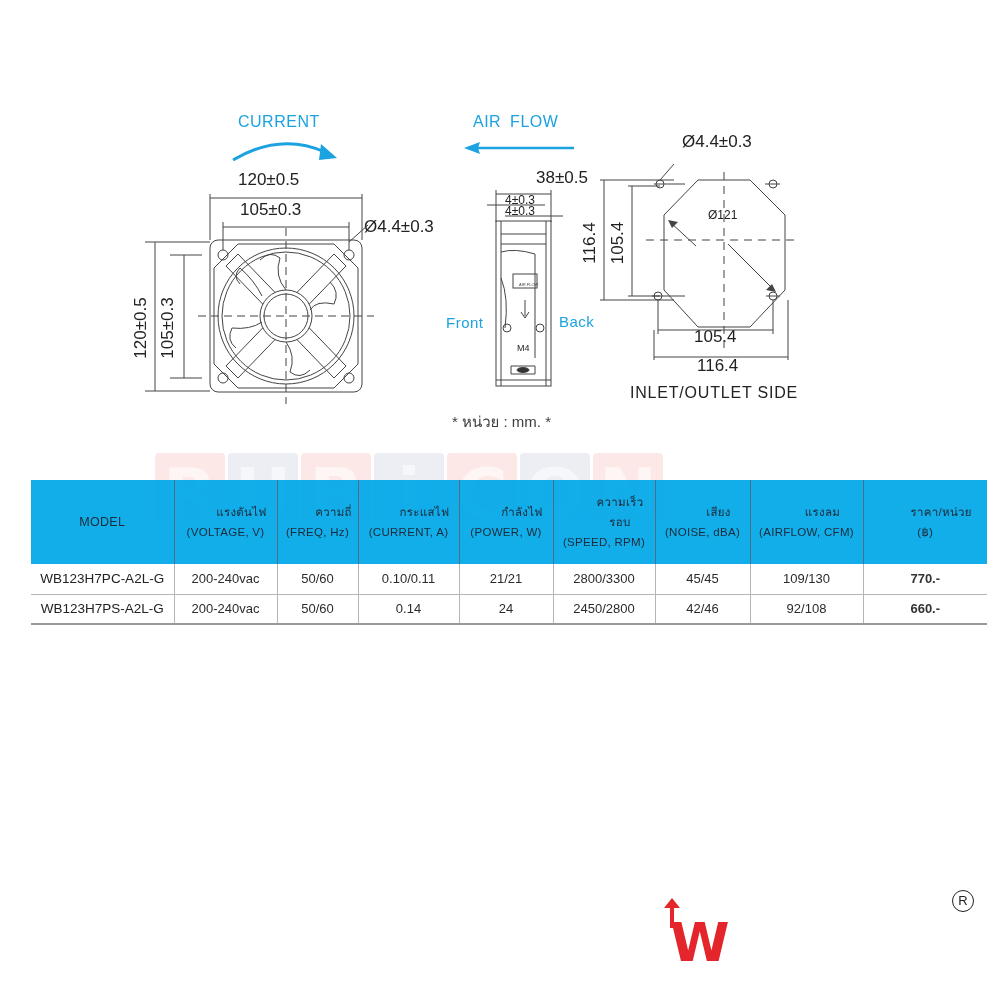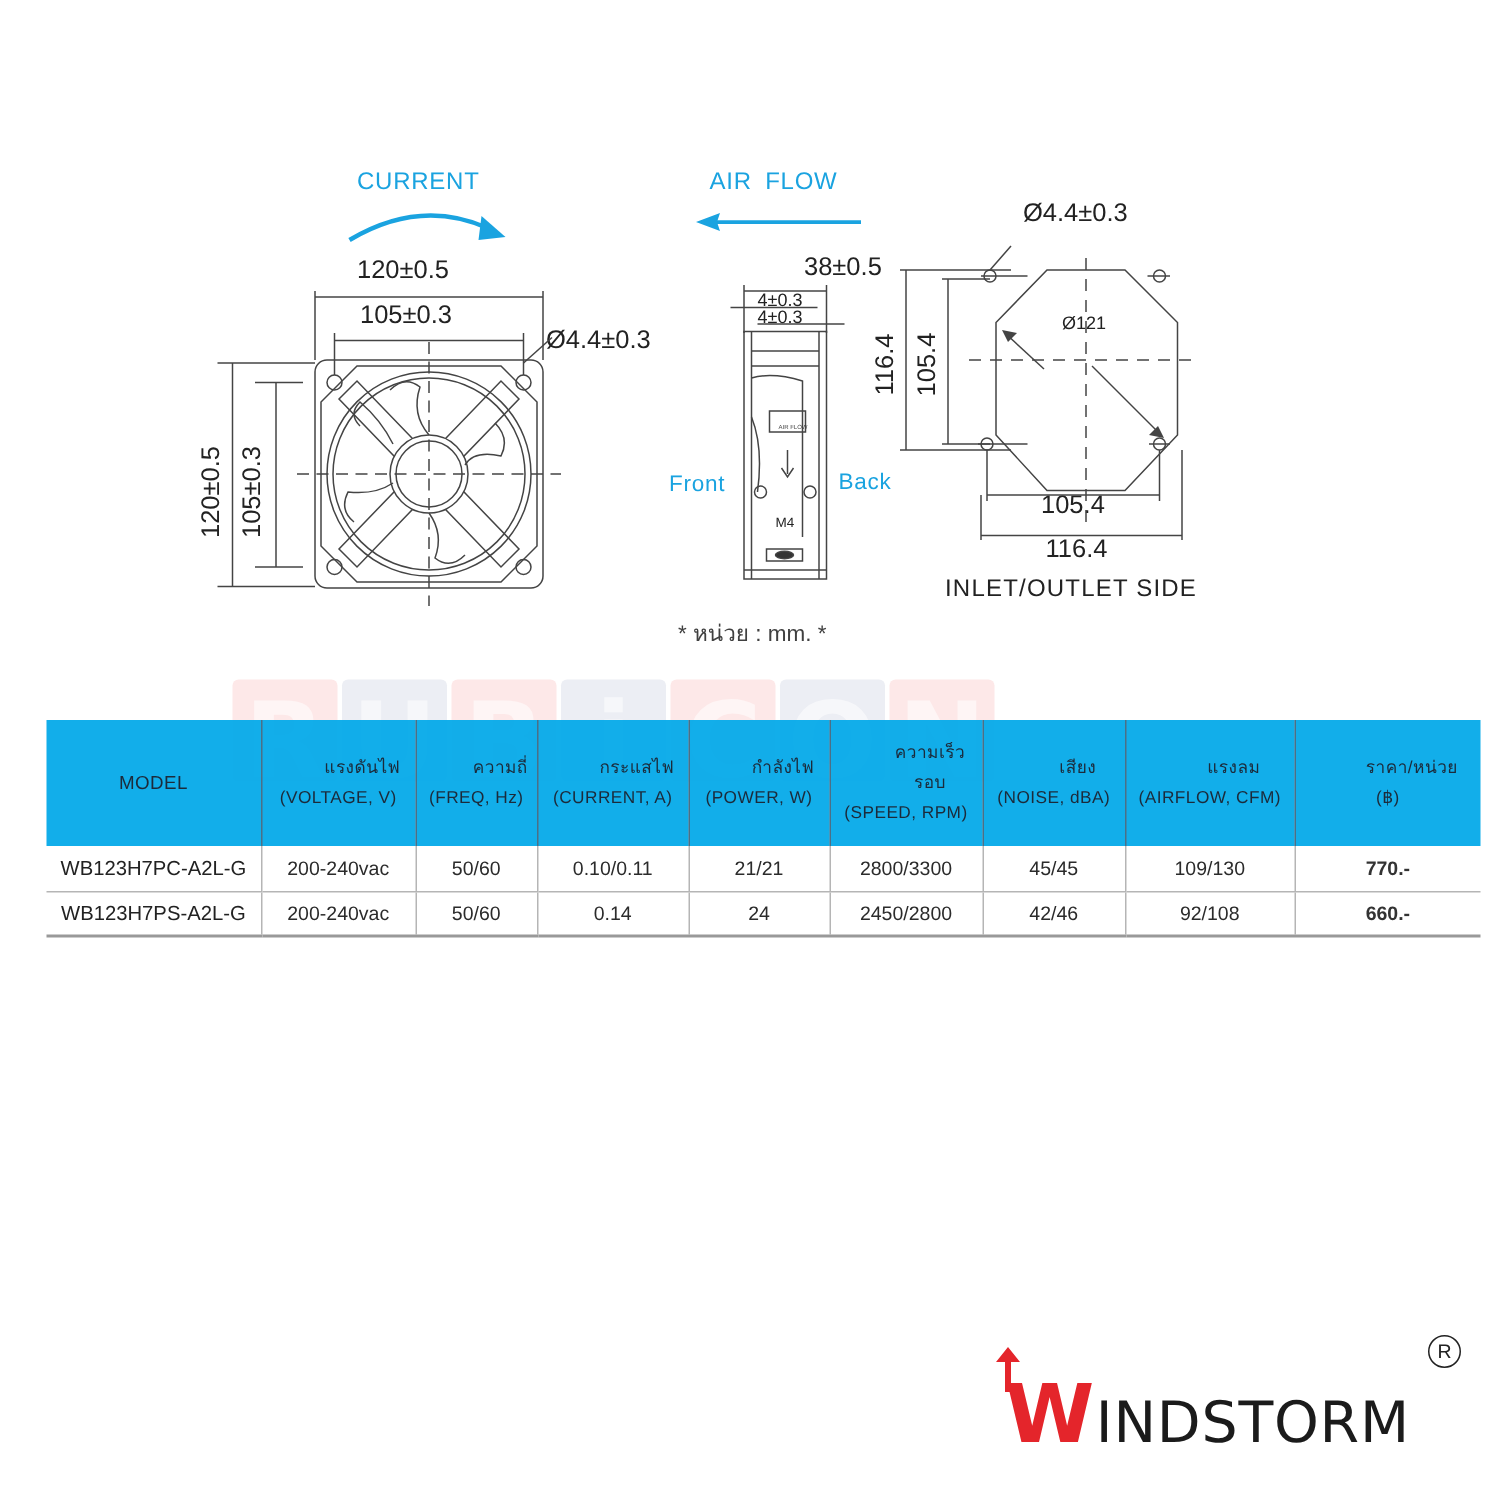--- a/index.html
+++ b/index.html
@@ -268,15 +268,14 @@
       <td class="price">660.-</td>
     </tr>
   </tbody>
 </table>
 
 <div class="logo">
   <svg class="abs" style="left:-8px; top:8px;" width="20" height="30">
     <polygon points="10,0 18,10 12,10 12,30 8,30 8,10 2,10" fill="#e4252b"></polygon>
   </svg>
   <span class="logo-w">W</span>
-  <span class="logo-rest">INDSTORM</span>
   <span class="logo-reg">R</span>
 </div>
 
 </body></html>

